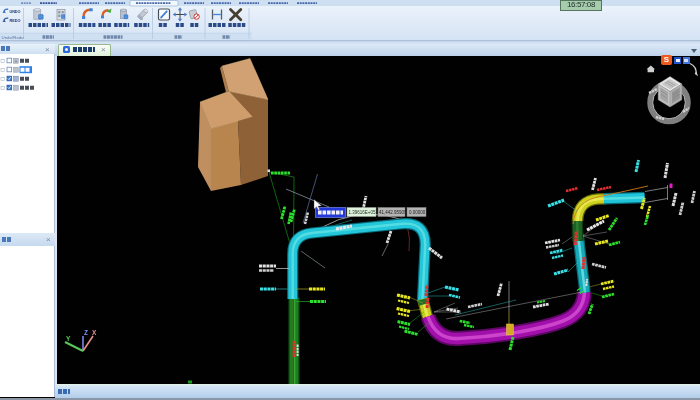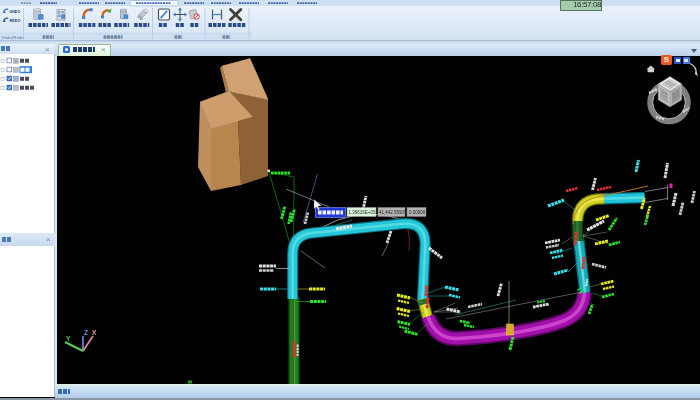--- a/index.html
+++ b/index.html
@@ -112,21 +112,21 @@
   </g>
 
   <g stroke="#7189ab" stroke-width="3.6" stroke-dasharray="2.9 .6">
     <line x1="42.5" y1="37" x2="53.9" y2="37"></line>
     <line x1="103.5" y1="37" x2="122.5" y2="37"></line>
     <line x1="174.5" y1="37" x2="182.1" y2="37"></line>
     <line x1="222.5" y1="37" x2="230.1" y2="37"></line>
   </g>
 </svg>
 
-<div class="abs" style="left:560px;top:0;width:40px;height:9px;background:#a6ccae;border:1px solid #55755d;color:#1c2a20;font-size:8px;line-height:8.5px;text-align:right;letter-spacing:-0.4px;">16:57:08</div>
+<div class="abs" style="left:560px;top:0;width:40px;height:9px;background:#a6ccae;border:1px solid #55755d;color:#1c2a20;font-size:8px;line-height:8.5px;text-align:center;letter-spacing:-0.4px;">16:57:08</div>
 
 <div class="abs" style="left:55px;top:44px;width:645px;height:12px;background:linear-gradient(#dce9f8,#bdd2ea);"></div>
 <div class="abs" style="left:58px;top:44px;width:53px;height:12px;background:linear-gradient(#f9fdf6,#e0f0da);border:1px solid #9ab88f;border-bottom:none;border-radius:2px 2px 0 0;box-sizing:border-box;"></div>
 <div class="abs" style="left:63px;top:46px;width:7px;height:7px;background:#2a6adc;border-radius:1.5px;"></div>
 <div class="abs" style="left:65px;top:48px;width:3px;height:3px;background:#fff;border-radius:50%;"></div>
 <div class="zh abs" style="left:73px;top:47px;width:22px;color:#1a3a6a;"></div>
 <div class="abs" style="left:101px;top:45px;font-size:8px;color:#7a8aa0;">×</div>
 
 <div class="abs" style="left:691px;top:49px;width:0;height:0;border-left:3px solid transparent;border-right:3px solid transparent;border-top:4px solid #4a5c74;"></div>
 

